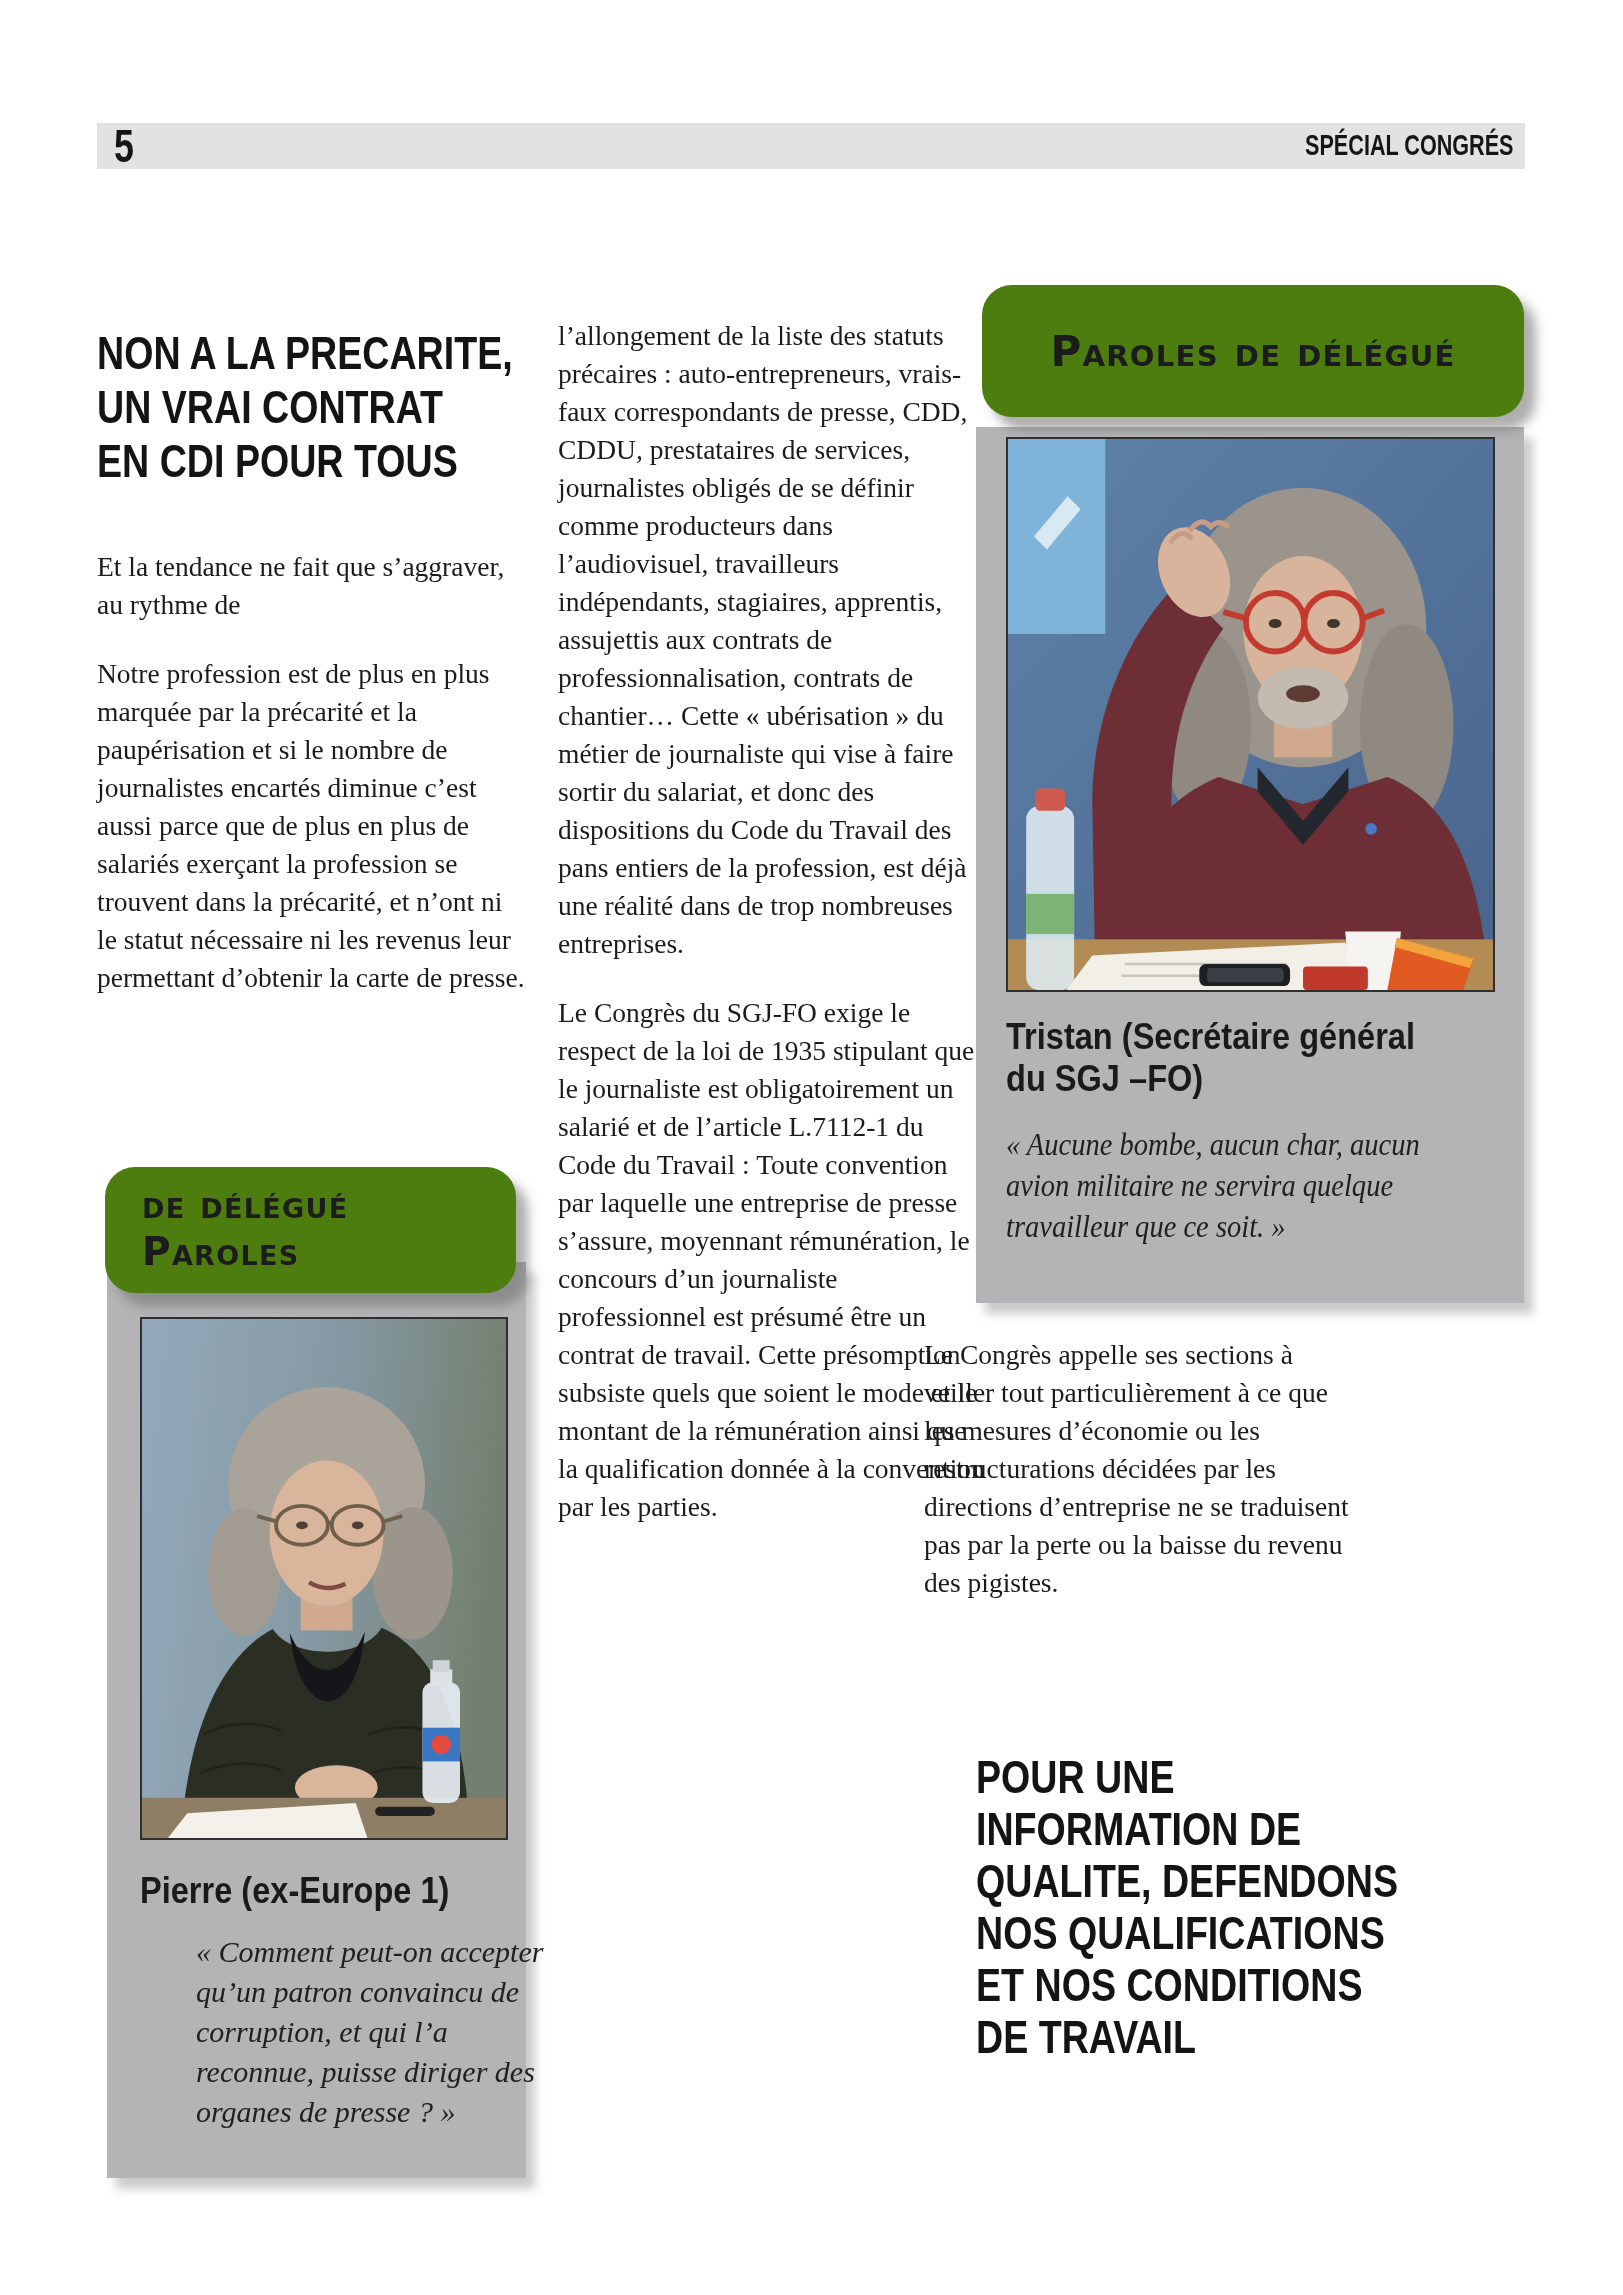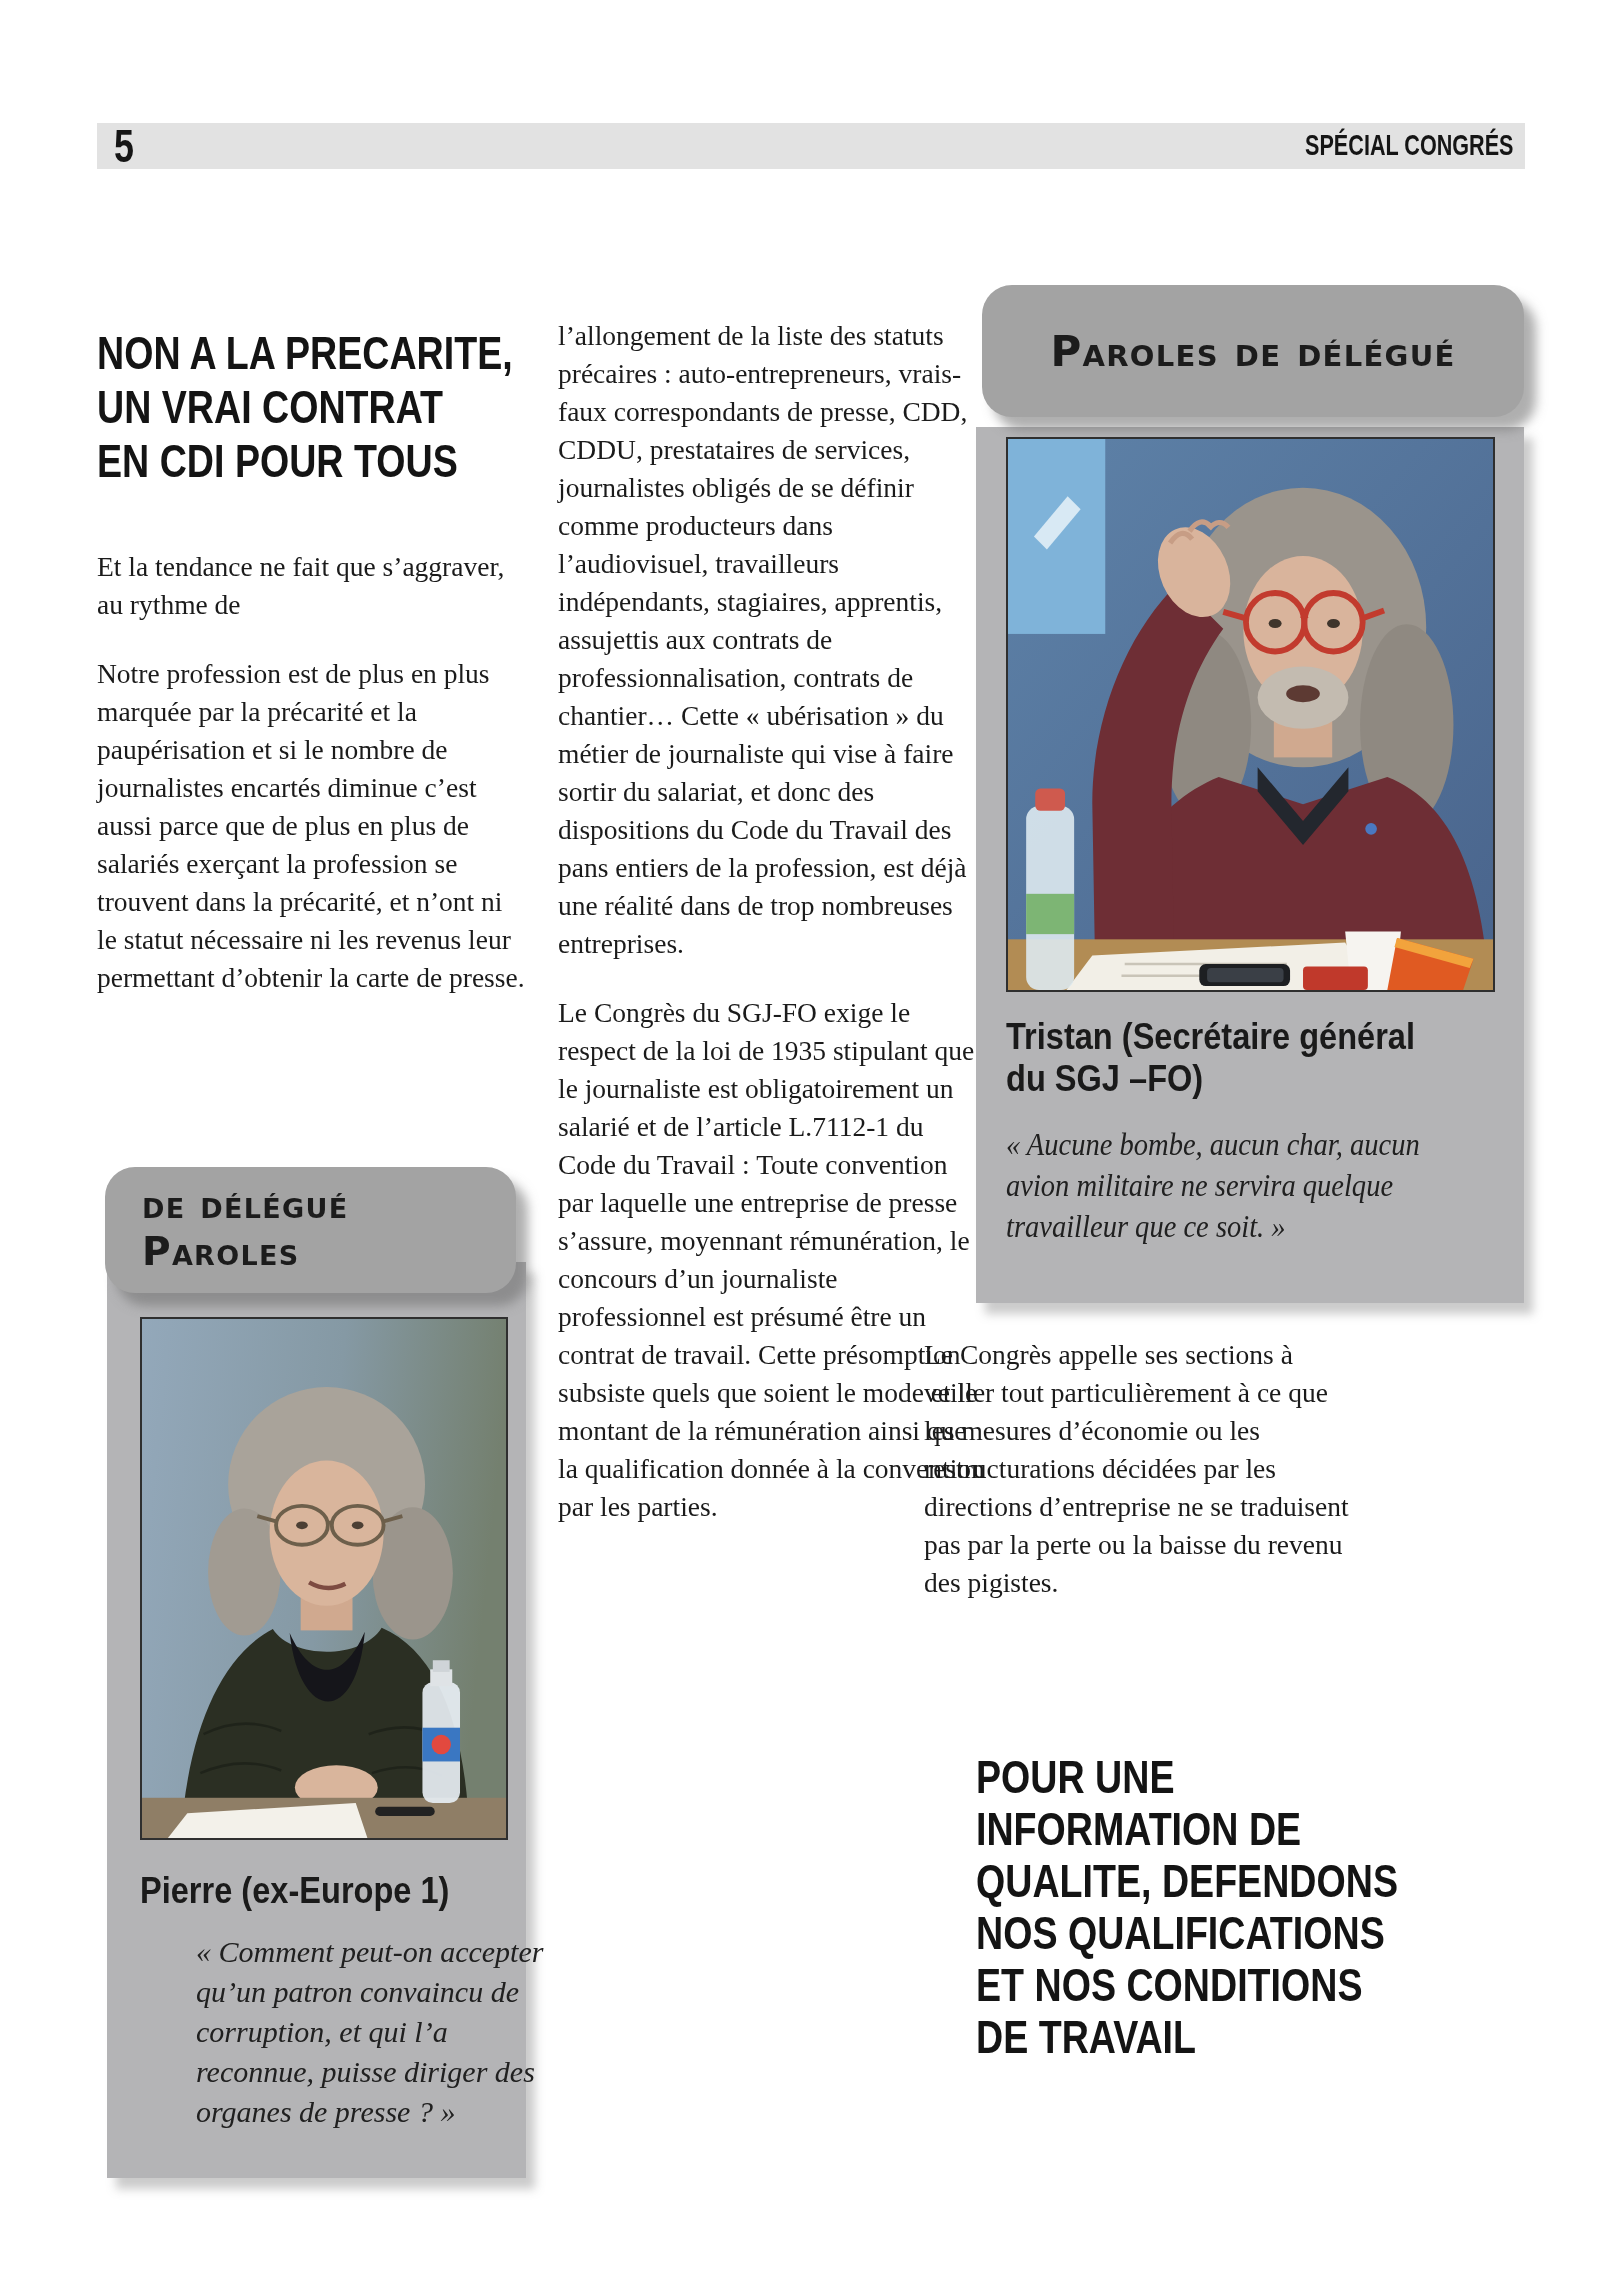--- a/index.html
+++ b/index.html
@@ -31,21 +31,21 @@
     white-space:nowrap;
   }
   
   .col-left-head{position:absolute;left:97px;top:326px;}
   .col-left-body{position:absolute;left:97px;top:548px;width:429px;}
   .col-mid{position:absolute;left:558px;top:317px;width:427px;}
   .col-right-body{position:absolute;left:924px;top:1336px;width:434px;}
   .col-right-head{position:absolute;left:976px;top:1751px;font-size:47px;line-height:52px;}
   
   .badge{
-    background:#a3a3a3;border-radius:30px;
+    background:#4d7c0f;border-radius:30px;
     box-shadow:11.8px 13px 10.5px rgba(110,110,110,0.55);
     font-family:"DejaVu Sans", sans-serif;font-weight:600;color:#1c1c1c;
     font-variant:small-caps;letter-spacing:1.3px;
   }
   .badge-left{
     position:absolute;left:105px;top:1167px;width:411px;height:126px;
     padding:14.4px 0 0 37px;box-sizing:border-box;font-size:39px;line-height:47px;
   }
   .badge-right{
     position:absolute;left:982px;top:285px;width:542px;height:132px;

